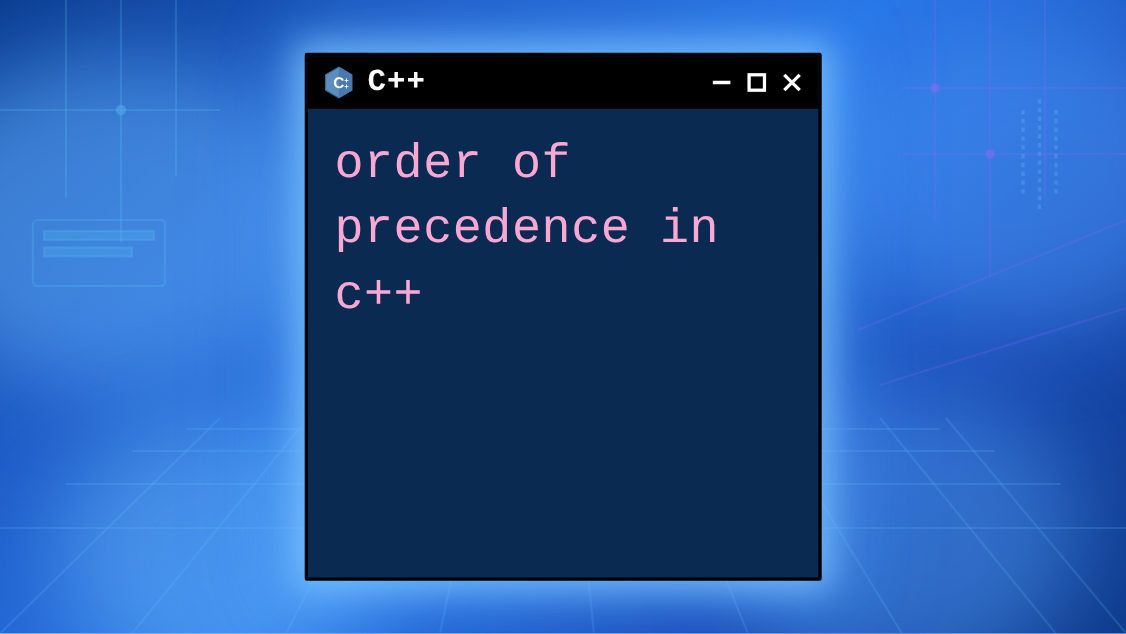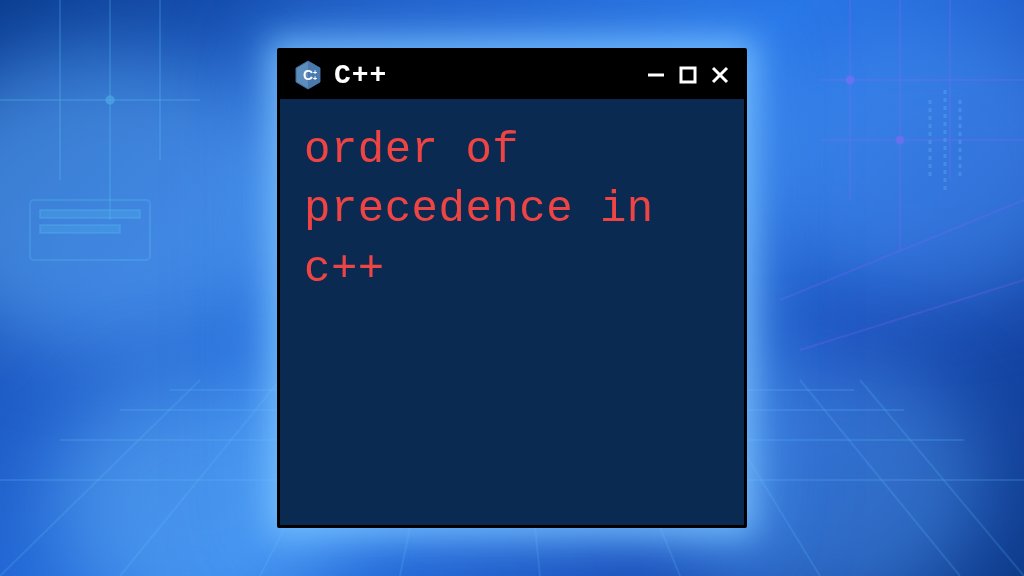--- a/index.html
+++ b/index.html
@@ -99,21 +99,21 @@
       width: 24px;
       height: 24px;
       display: flex;
       align-items: center;
       justify-content: center;
       font-family: Arial, sans-serif;
     }
     
     .terminal-content {
       padding: 22px 24px;
-      color: #ef4444;
+      color: #f9a8d4;
       font-size: 44px;
       line-height: 1.35;
       font-family: 'Consolas', 'Courier New', monospace;
       letter-spacing: 0.5px;
     }
   </style>
 </head>
 <body>
 
 <div class="bg-effects">

